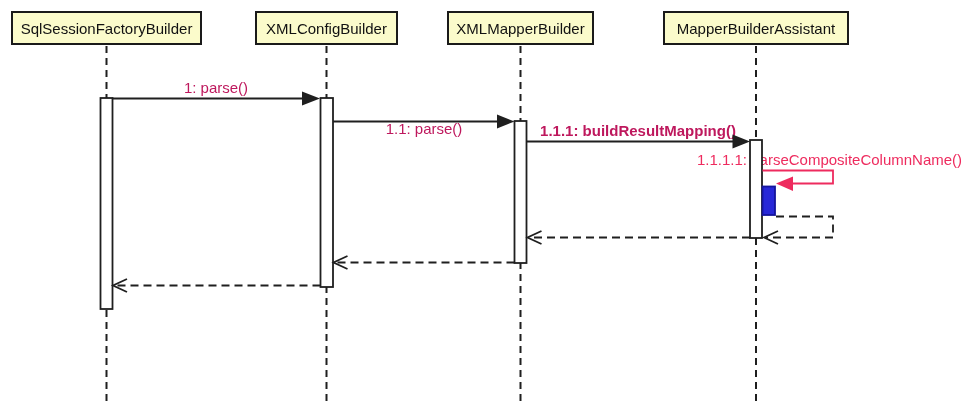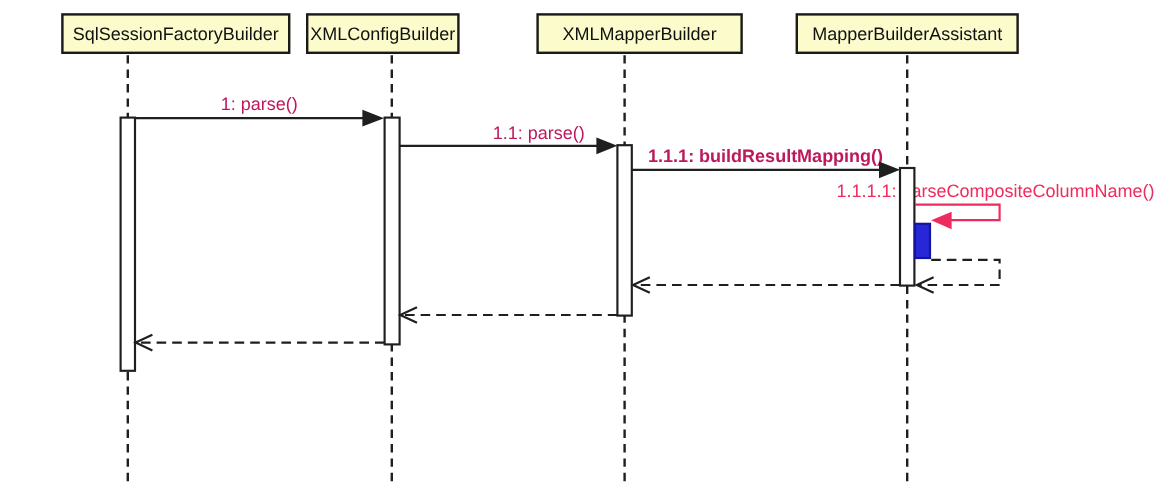--- a/index.html
+++ b/index.html
@@ -21,36 +21,36 @@
     background: #fbfbcb;
     border: 2px solid #1a1a1a;
     display: flex;
     align-items: center;
     justify-content: center;
     font-size: 15px;
     color: #111111;
     z-index: 1;
     white-space: nowrap;
   }
-  #p1 { left: 11px;    width: 191px; margin-left: 40px; }
-  #p2 { left: 255px;   width: 128px; }
-  #p3 { left: 447px;   width: 172px; }
+  #p1 { left: 11px;    width: 191px; }
+  #p2 { left: 255px;   width: 143px; }
+  #p3 { left: 447px;   width: 147px; }
   #p4 { left: 663px;   width: 186px; }
   
   .msg-label {
     position: absolute;
     font-size: 15px;
     line-height: 18px;
     color: #be185d;
     text-align: center;
     white-space: nowrap;
     z-index: 1;
   }
   #m1 { left: 112px; top: 79px;  width: 208px; }
-  #m2 { left: 333px; top: 103px; width: 182px; padding-left: 25px; }
+  #m2 { left: 333px; top: 120px; width: 182px; }
   #m3 { left: 526px; top: 122px; width: 224px; font-weight: bold; }
   #m4 { left: 697px; top: 151px; width: auto; text-align: left; color: #ee2b5e; }
   
   svg.wires {
     position: absolute;
     left: 0; top: 0;
     z-index: 2;
     pointer-events: none;
   }
 </style>

